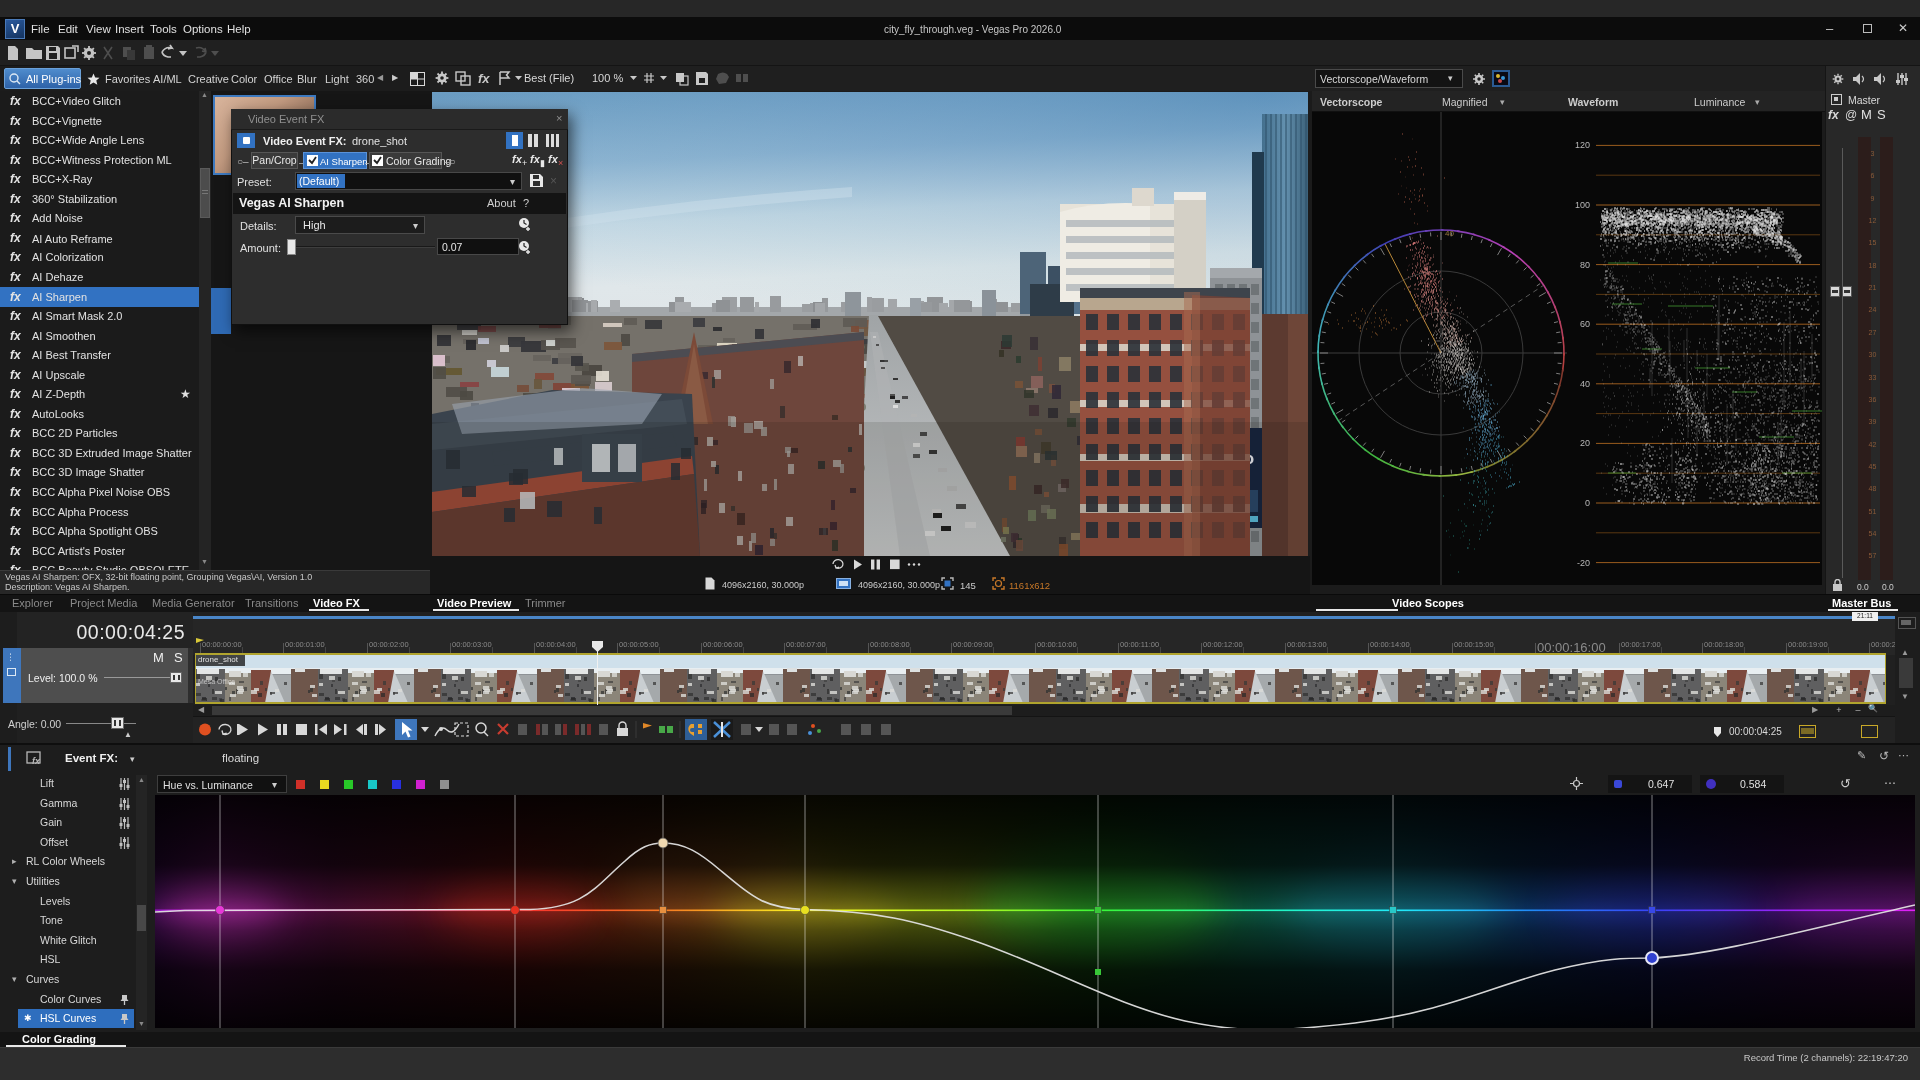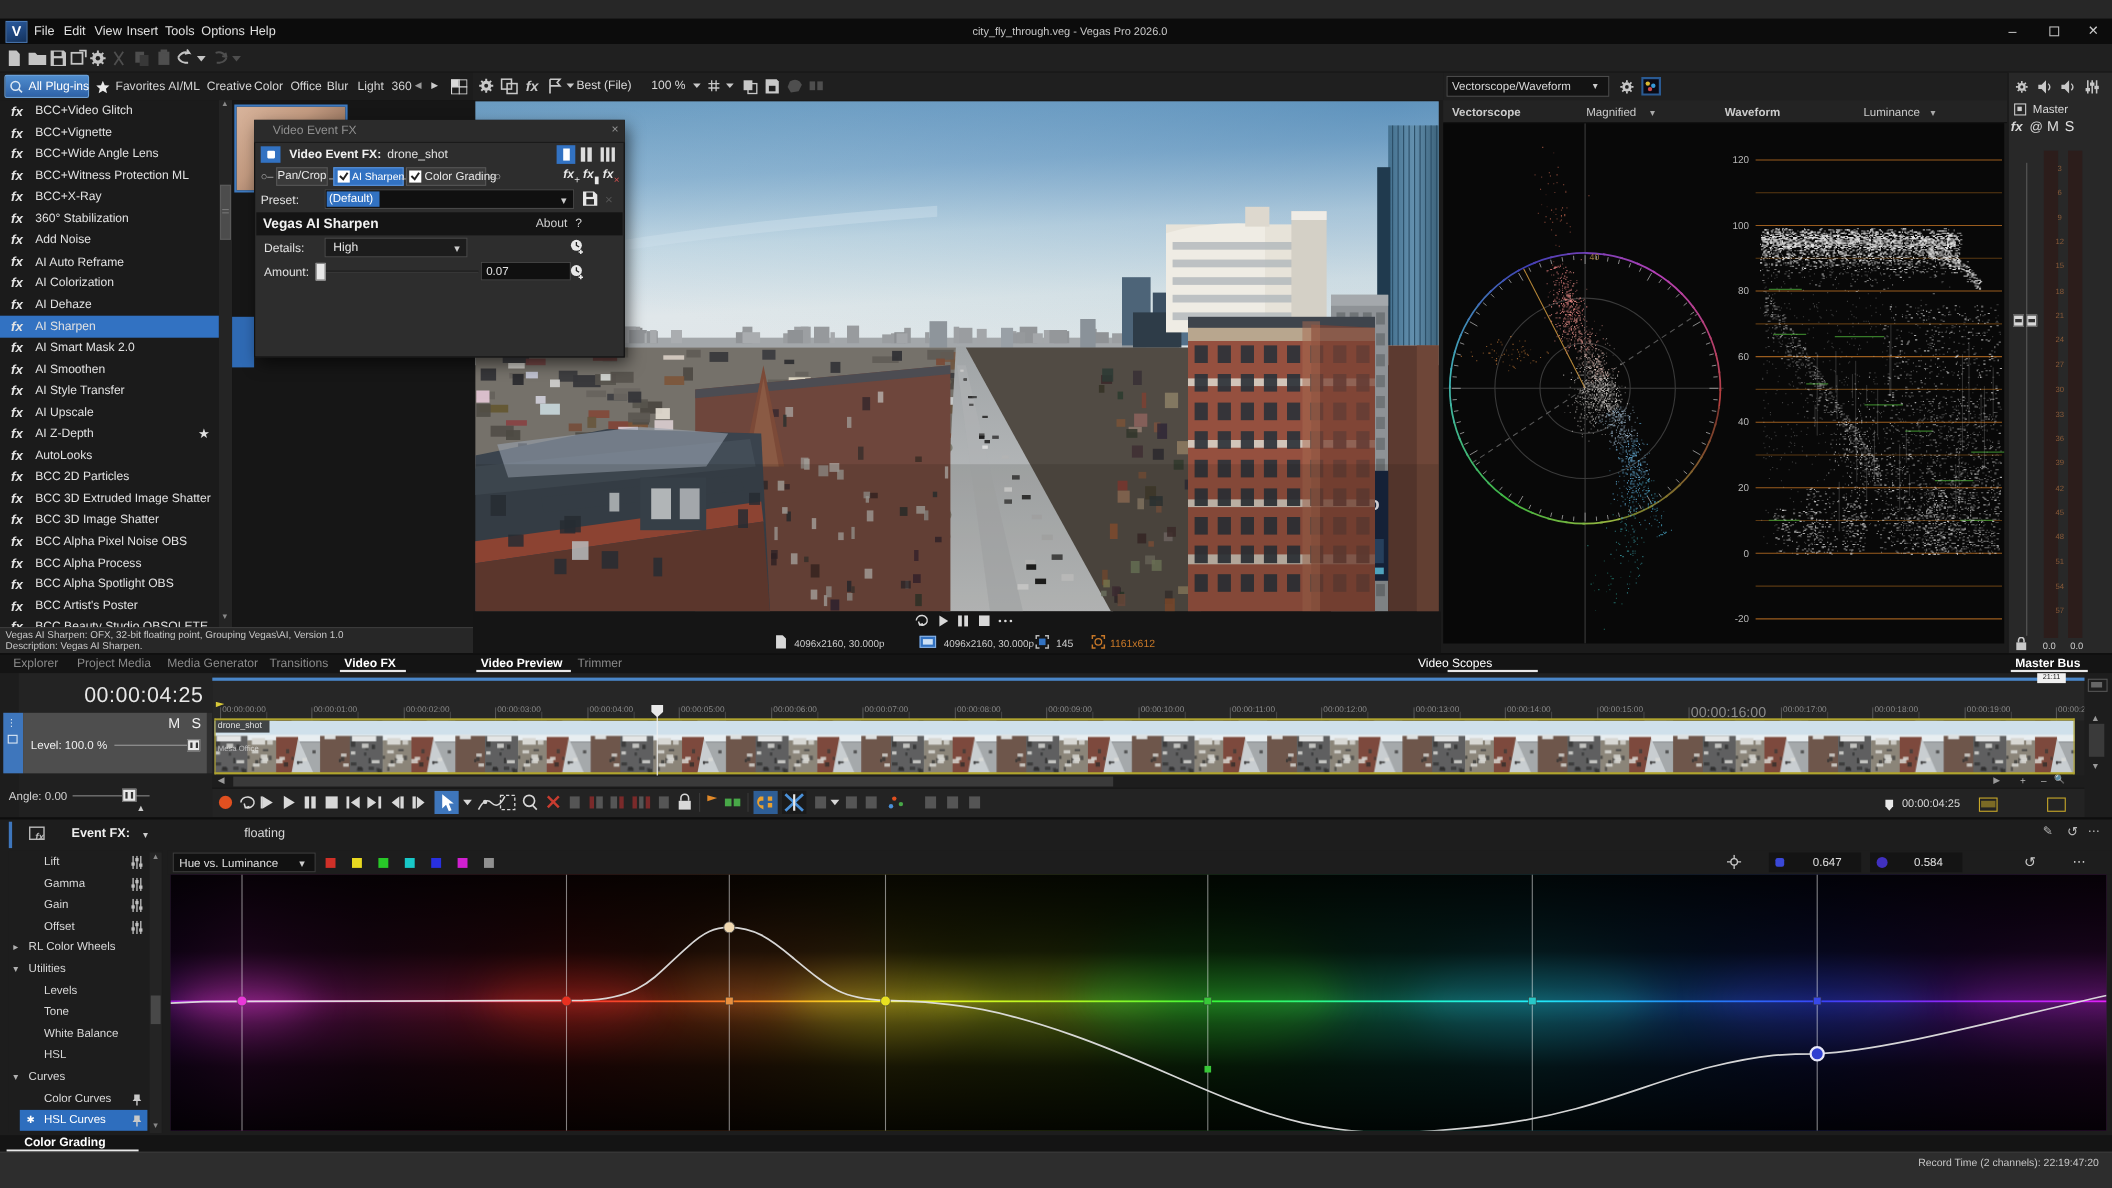--- a/index.html
+++ b/index.html
@@ -169,21 +169,21 @@
 <div class="tx" style="left:10px;top:269.95000000000005px;font-style:italic;font-weight:bold;font-size:12px;color:#e4e4e4">fx</div>
 <div class="tx" style="left:32px;top:270.95000000000005px;color:#e2e2e2;font-size:11px">AI Dehaze</div>
 <div class="ab" style="left:0px;top:287.00000000000006px;width:199px;height:19.5px;background:#3272c2"></div>
 <div class="tx" style="left:10px;top:289.50000000000006px;font-style:italic;font-weight:bold;font-size:12px;color:#e4e4e4">fx</div>
 <div class="tx" style="left:32px;top:290.50000000000006px;color:#e2e2e2;font-size:11px">AI Sharpen</div>
 <div class="tx" style="left:10px;top:309.05000000000007px;font-style:italic;font-weight:bold;font-size:12px;color:#e4e4e4">fx</div>
 <div class="tx" style="left:32px;top:310.05000000000007px;color:#e2e2e2;font-size:11px">AI Smart Mask 2.0</div>
 <div class="tx" style="left:10px;top:328.6000000000001px;font-style:italic;font-weight:bold;font-size:12px;color:#e4e4e4">fx</div>
 <div class="tx" style="left:32px;top:329.6000000000001px;color:#e2e2e2;font-size:11px">AI Smoothen</div>
 <div class="tx" style="left:10px;top:348.1500000000001px;font-style:italic;font-weight:bold;font-size:12px;color:#e4e4e4">fx</div>
-<div class="tx" style="left:32px;top:349.1500000000001px;color:#e2e2e2;font-size:11px">AI Style Transfer</div>
+<div class="tx" style="left:32px;top:349.1500000000001px;color:#e2e2e2;font-size:11px">AI Best Transfer</div>
 <div class="tx" style="left:10px;top:367.7000000000001px;font-style:italic;font-weight:bold;font-size:12px;color:#e4e4e4">fx</div>
 <div class="tx" style="left:32px;top:368.7000000000001px;color:#e2e2e2;font-size:11px">AI Upscale</div>
 <div class="tx" style="left:10px;top:387.2500000000001px;font-style:italic;font-weight:bold;font-size:12px;color:#e4e4e4">fx</div>
 <div class="tx" style="left:32px;top:388.2500000000001px;color:#e2e2e2;font-size:11px">AI Z-Depth</div>
 <div class="tx" style="left:180px;top:387.2500000000001px;color:#e0e0e0;font-size:12px">★</div>
 <div class="tx" style="left:10px;top:406.8000000000001px;font-style:italic;font-weight:bold;font-size:12px;color:#e4e4e4">fx</div>
 <div class="tx" style="left:32px;top:407.8000000000001px;color:#e2e2e2;font-size:11px">AutoLooks</div>
 <div class="tx" style="left:10px;top:426.35000000000014px;font-style:italic;font-weight:bold;font-size:12px;color:#e4e4e4">fx</div>
 <div class="tx" style="left:32px;top:427.35000000000014px;color:#e2e2e2;font-size:11px">BCC 2D Particles</div>
 <div class="tx" style="left:10px;top:445.90000000000015px;font-style:italic;font-weight:bold;font-size:12px;color:#e4e4e4">fx</div>
@@ -1107,21 +1107,21 @@
 <div class="ab" style="left:0px;top:594px;width:1920px;height:18px;background:#141414;border-top:1px solid #0a0a0a"></div>
 <div class="tx" style="left:12px;top:597px;color:#8a8a8a;font-size:11px">Explorer</div>
 <div class="tx" style="left:70px;top:597px;color:#8a8a8a;font-size:11px">Project Media</div>
 <div class="tx" style="left:152px;top:597px;color:#8a8a8a;font-size:11px">Media Generator</div>
 <div class="tx" style="left:245px;top:597px;color:#8a8a8a;font-size:11px">Transitions</div>
 <div class="tx" style="left:313px;top:597px;color:#ffffff;font-weight:bold;font-size:11px">Video FX</div>
 <div class="ab" style="left:309px;top:609px;width:60px;height:2px;background:#e8e8e8"></div>
 <div class="tx" style="left:437px;top:597px;color:#ffffff;font-weight:bold;font-size:11px">Video Preview</div>
 <div class="ab" style="left:433px;top:609px;width:86px;height:2px;background:#e8e8e8"></div>
 <div class="tx" style="left:525px;top:597px;color:#8a8a8a;font-size:11px">Trimmer</div>
-<div class="tx" style="left:1289px;top:597px;color:#ffffff;font-weight:normal;font-size:11px">Video Scopes</div>
+<div class="tx" style="left:1392px;top:597px;color:#ffffff;font-weight:bold;font-size:11px">Video Scopes</div>
 <div class="ab" style="left:1316px;top:609px;width:82px;height:2px;background:#e8e8e8"></div>
 <div class="tx" style="left:1832px;top:597px;color:#ffffff;font-weight:bold;font-size:11px">Master Bus</div>
 <div class="ab" style="left:1828px;top:609px;width:70px;height:2px;background:#e8e8e8"></div>
 <div class="ab" style="left:0px;top:612px;width:1920px;height:131px;background:#202020"></div>
 <div class="ab" style="left:0px;top:612px;width:17px;height:131px;background:#1d1d1d"></div>
 <div class="ab" style="left:0px;top:612px;width:17px;height:60px;"></div>
 <div class="ab" style="left:17px;top:612px;width:176px;height:36px;background:#232323"></div>
 <div class="ab" style="left:17px;top:621px;width:168px;height:26px;text-align:right;font-size:19.5px;color:#e8e8e8;letter-spacing:0.5px">00:00:04:25</div>
 <div class="ab" style="left:3px;top:648px;width:190px;height:55px;background:#2e2e2e"></div>
 <div class="ab" style="left:3px;top:648px;width:18px;height:55px;background:#3e76bc"></div>
@@ -1438,21 +1438,21 @@
       <rect x="5" y="2" width="3" height="3" fill="#c0c0c0"></rect>
       <rect x="8.5" y="7" width="3" height="3" fill="#c0c0c0"></rect>
     </svg>
   </div>
 <div class="tx" style="left:12px;top:856.4000000000001px;color:#b0b0b0;font-size:9px">▸</div>
 <div class="tx" style="left:26px;top:855.4000000000001px;color:#d8d8d8;font-size:10.5px">RL Color Wheels</div>
 <div class="tx" style="left:12px;top:876.0000000000001px;color:#b0b0b0;font-size:9px">▾</div>
 <div class="tx" style="left:26px;top:875.0000000000001px;color:#d8d8d8;font-size:10.5px">Utilities</div>
 <div class="tx" style="left:40px;top:894.6000000000001px;color:#d8d8d8;font-size:10.5px">Levels</div>
 <div class="tx" style="left:40px;top:914.2000000000002px;color:#d8d8d8;font-size:10.5px">Tone</div>
-<div class="tx" style="left:40px;top:933.8000000000002px;color:#d8d8d8;font-size:10.5px">White Balance</div>
+<div class="tx" style="left:40px;top:933.8000000000002px;color:#d8d8d8;font-size:10.5px">White Glitch</div>
 <div class="tx" style="left:40px;top:953.4000000000002px;color:#d8d8d8;font-size:10.5px">HSL</div>
 <div class="tx" style="left:12px;top:974.0000000000002px;color:#b0b0b0;font-size:9px">▾</div>
 <div class="tx" style="left:26px;top:973.0000000000002px;color:#d8d8d8;font-size:10.5px">Curves</div>
 <div class="tx" style="left:40px;top:992.6000000000003px;color:#d8d8d8;font-size:10.5px">Color Curves</div>
 <div class="ab" style="left:120px;top:993.6000000000003px;width:9px;height:12px;">
     <svg width="9" height="12">
       <path d="M2 1 h5 v4 l1.5 2 h-8 l1.5 -2 z" fill="#c8c8c8"></path>
       <line x1="4.5" y1="7" x2="4.5" y2="11" stroke="#c8c8c8" stroke-width="1.3"></line>
     </svg>
   </div>

